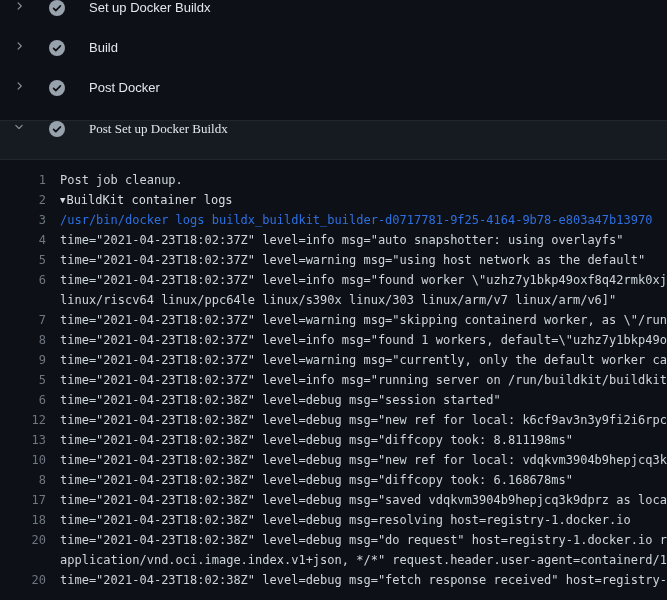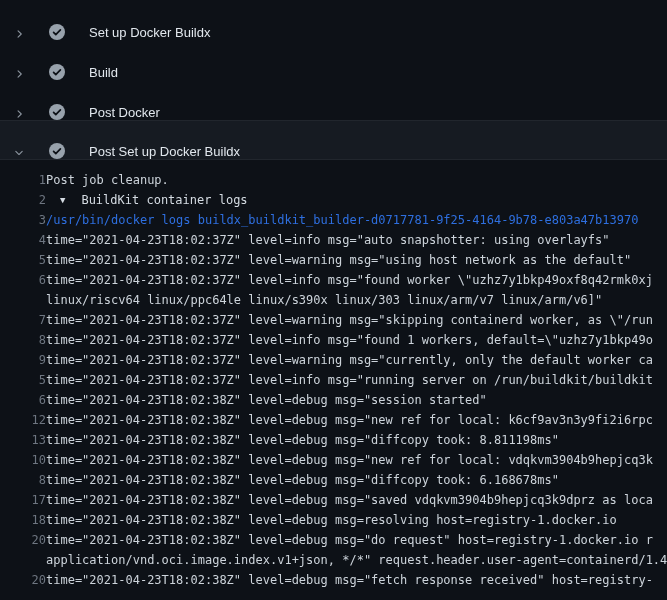--- a/index.html
+++ b/index.html
@@ -5,29 +5,30 @@
   * { margin:0; padding:0; box-sizing:border-box; }
   html, body { background:#0d1117; }
   .viewer {
     position:relative;
     width:667px; height:600px;
     overflow:hidden;
     background:var(--bg, #0d1117);
     font-family:"Liberation Sans", sans-serif;
   }
   .step-header {
-    display:flex; align-items:flex-end;
+    display:flex; align-items:flex-start;
     height:40px; padding:0 16px 0 13px;
     cursor:pointer;
     gap:12px;
   }
   .step-header.expanded {
     background:var(--expanded-header-bg, #161b22);
     border-top:1px solid var(--border, #21262d);
     border-bottom:1px solid var(--border, #21262d);
+    font-family:Liberation Serif, serif;
   }
   .chevron {
     display:flex; align-items:center; justify-content:center;
     width:12px; flex:none;
     color:var(--chevron, #8b949e);
   }
   .check { display:flex; align-items:center; margin-left:12px; flex:none; }
   .check svg .circle { fill:var(--check-circle, #98a2ac); }
   .check svg .mark { stroke:var(--check-mark, #0d1117); fill:none; }
   .step-label {
@@ -45,26 +46,27 @@
     height:20px; line-height:20px;
     white-space:pre;
   }
   .log-num {
     flex:none; width:46px;
     text-align:right;
     color:var(--line-number, #6e7681);
     cursor:pointer;
   }
   .log-text {
+    margin-left:14px;
     flex:1 1 auto;
     overflow:hidden;
     color:var(--log-text, #cdd4db);
   }
   .log-row.command .log-text { color:var(--command-text, #2e6fe0); }
-  .log-row.group .log-text { color:var(--group-text, #d5dce3); margin-left:16px; }
+  .log-row.group .log-text { color:var(--group-text, #d5dce3); margin-left:1px; }
   .caret { display:none; }
   .log-row.group .caret {
     display:inline-block;
     margin-left:14px;
     font-size:9px;
     color:var(--group-text, #d5dce3);
   }
 </style>
 </head>
 <body>

